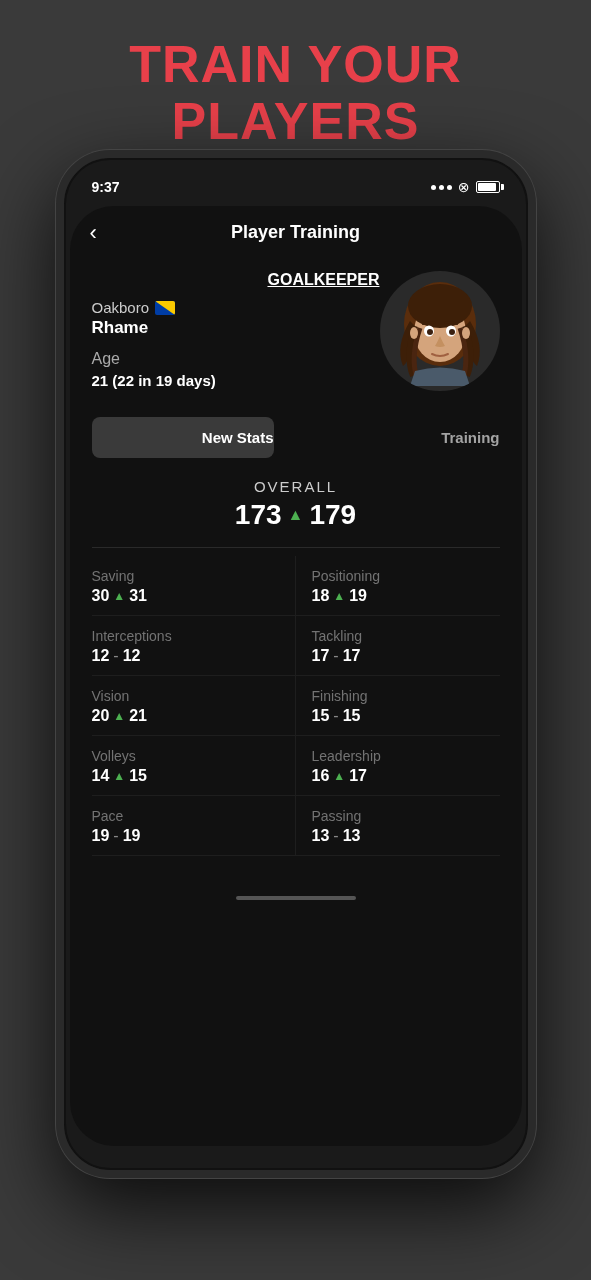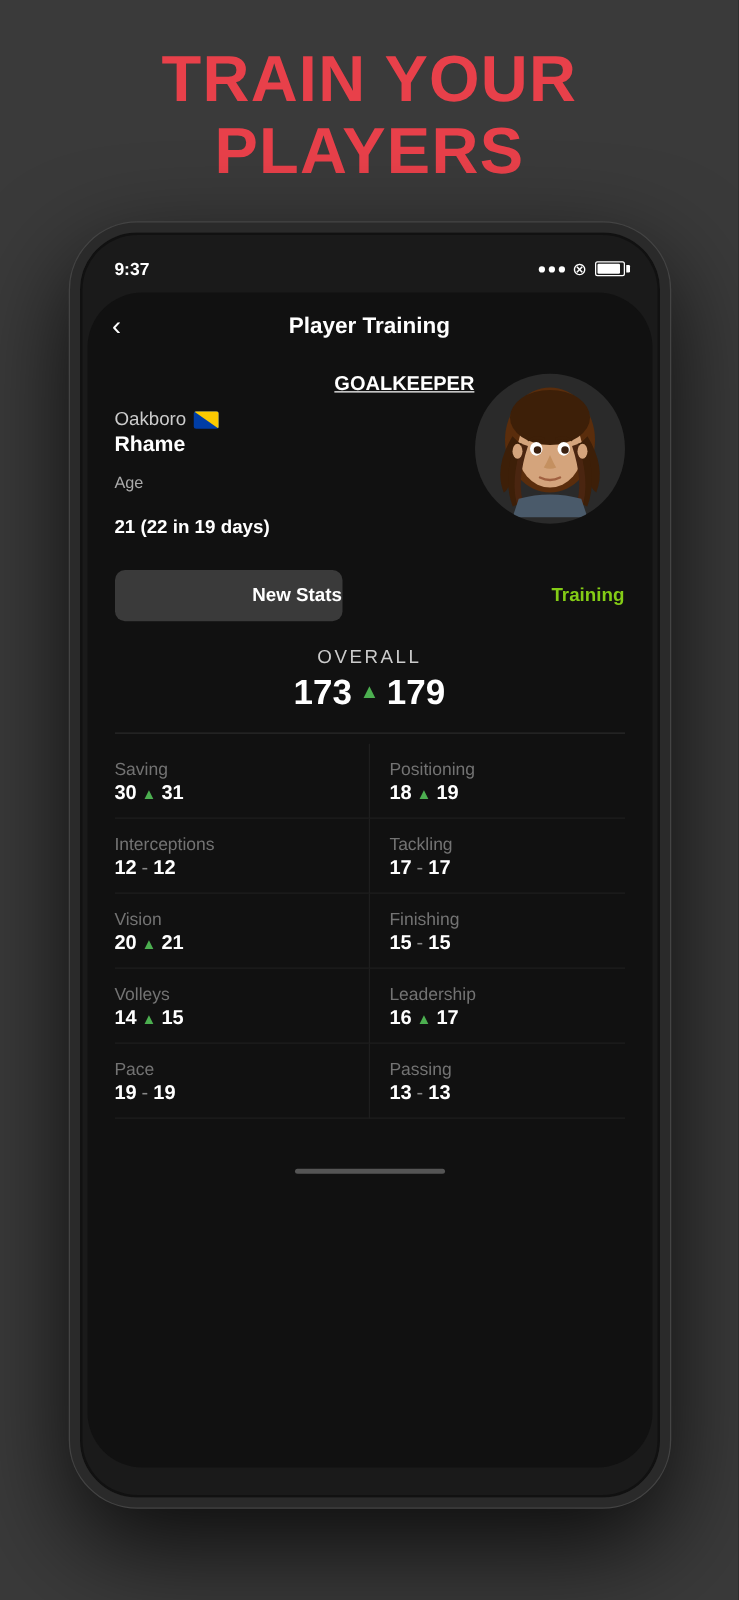--- a/index.html
+++ b/index.html
@@ -11,21 +11,20 @@
       display: flex;
       flex-direction: column;
       align-items: center;
       font-family: -apple-system, BlinkMacSystemFont, 'Helvetica Neue', Arial, sans-serif;
       overflow-x: hidden;
     }
 
     .page-title {
       text-align: center;
       margin-top: 36px;
-      margin-bottom: 28px;
     }
 
     .page-title h1 {
       font-size: 52px;
       font-weight: 900;
       color: #e8404a;
       line-height: 1.1;
       letter-spacing: 1px;
       text-transform: uppercase;
     }
@@ -204,23 +203,23 @@
     }
 
     .player-name {
       font-size: 17px;
       font-weight: 700;
       color: #fff;
       margin-bottom: 12px;
     }
 
     .player-age-label {
-      font-size: 13px;
+      font-size: 16px;
       color: #aaa;
-      margin-bottom: 20px;
+      margin-bottom: 4px;
     }
 
     .player-age-value {
       font-size: 15px;
       font-weight: 700;
       color: #fff;
     }
 
     
     .avatar-container {
@@ -257,21 +256,21 @@
       cursor: pointer;
     }
 
     .tab-btn.active {
       background: #3a3a3a;
       color: #fff;
     }
 
     .tab-btn.inactive {
       background: transparent;
-      color: #84cc16;
+      color: #a3a3a3;
       margin-left: 44px;
     }
 
     
     .overall-section {
       text-align: center;
       padding: 16px 22px 8px;
     }
 
     .overall-label {

